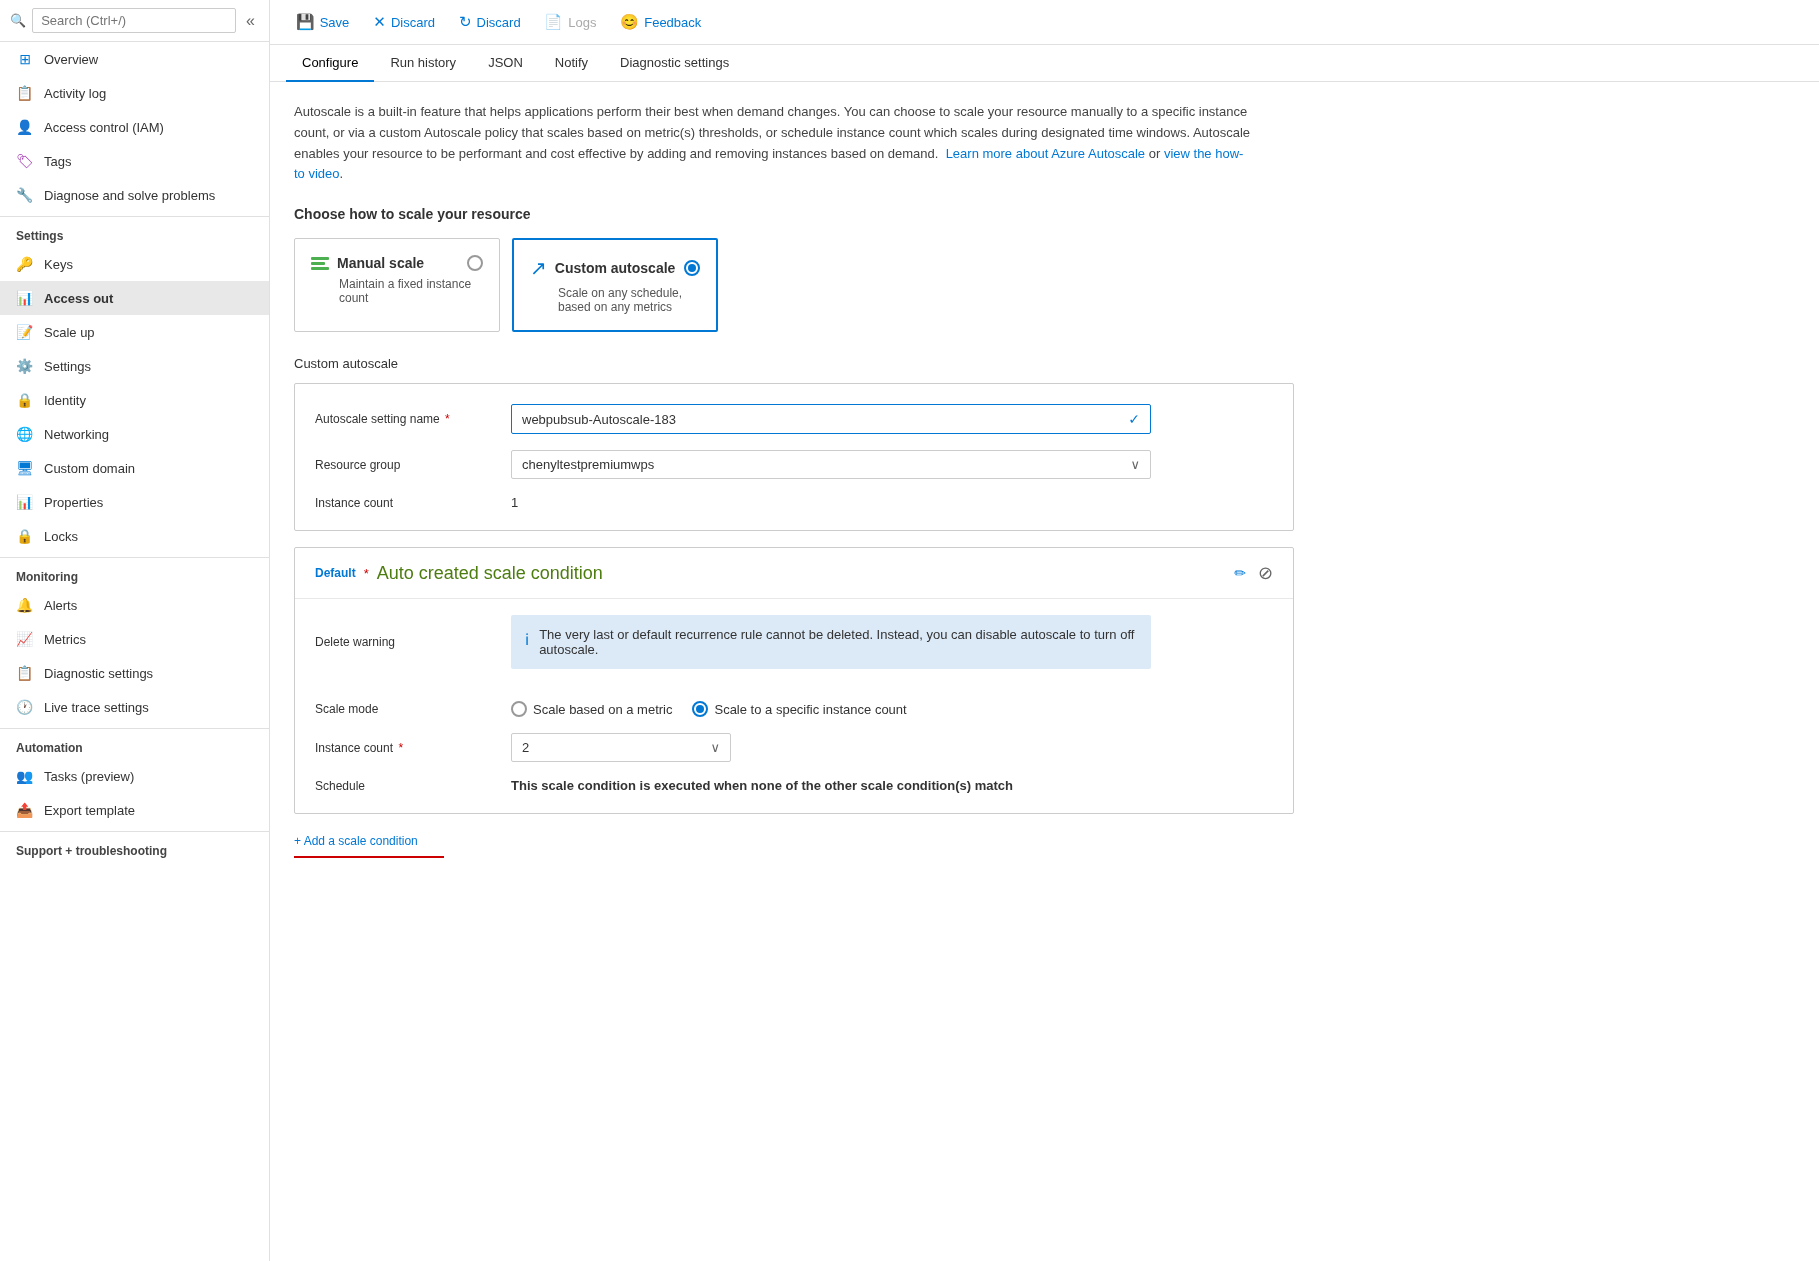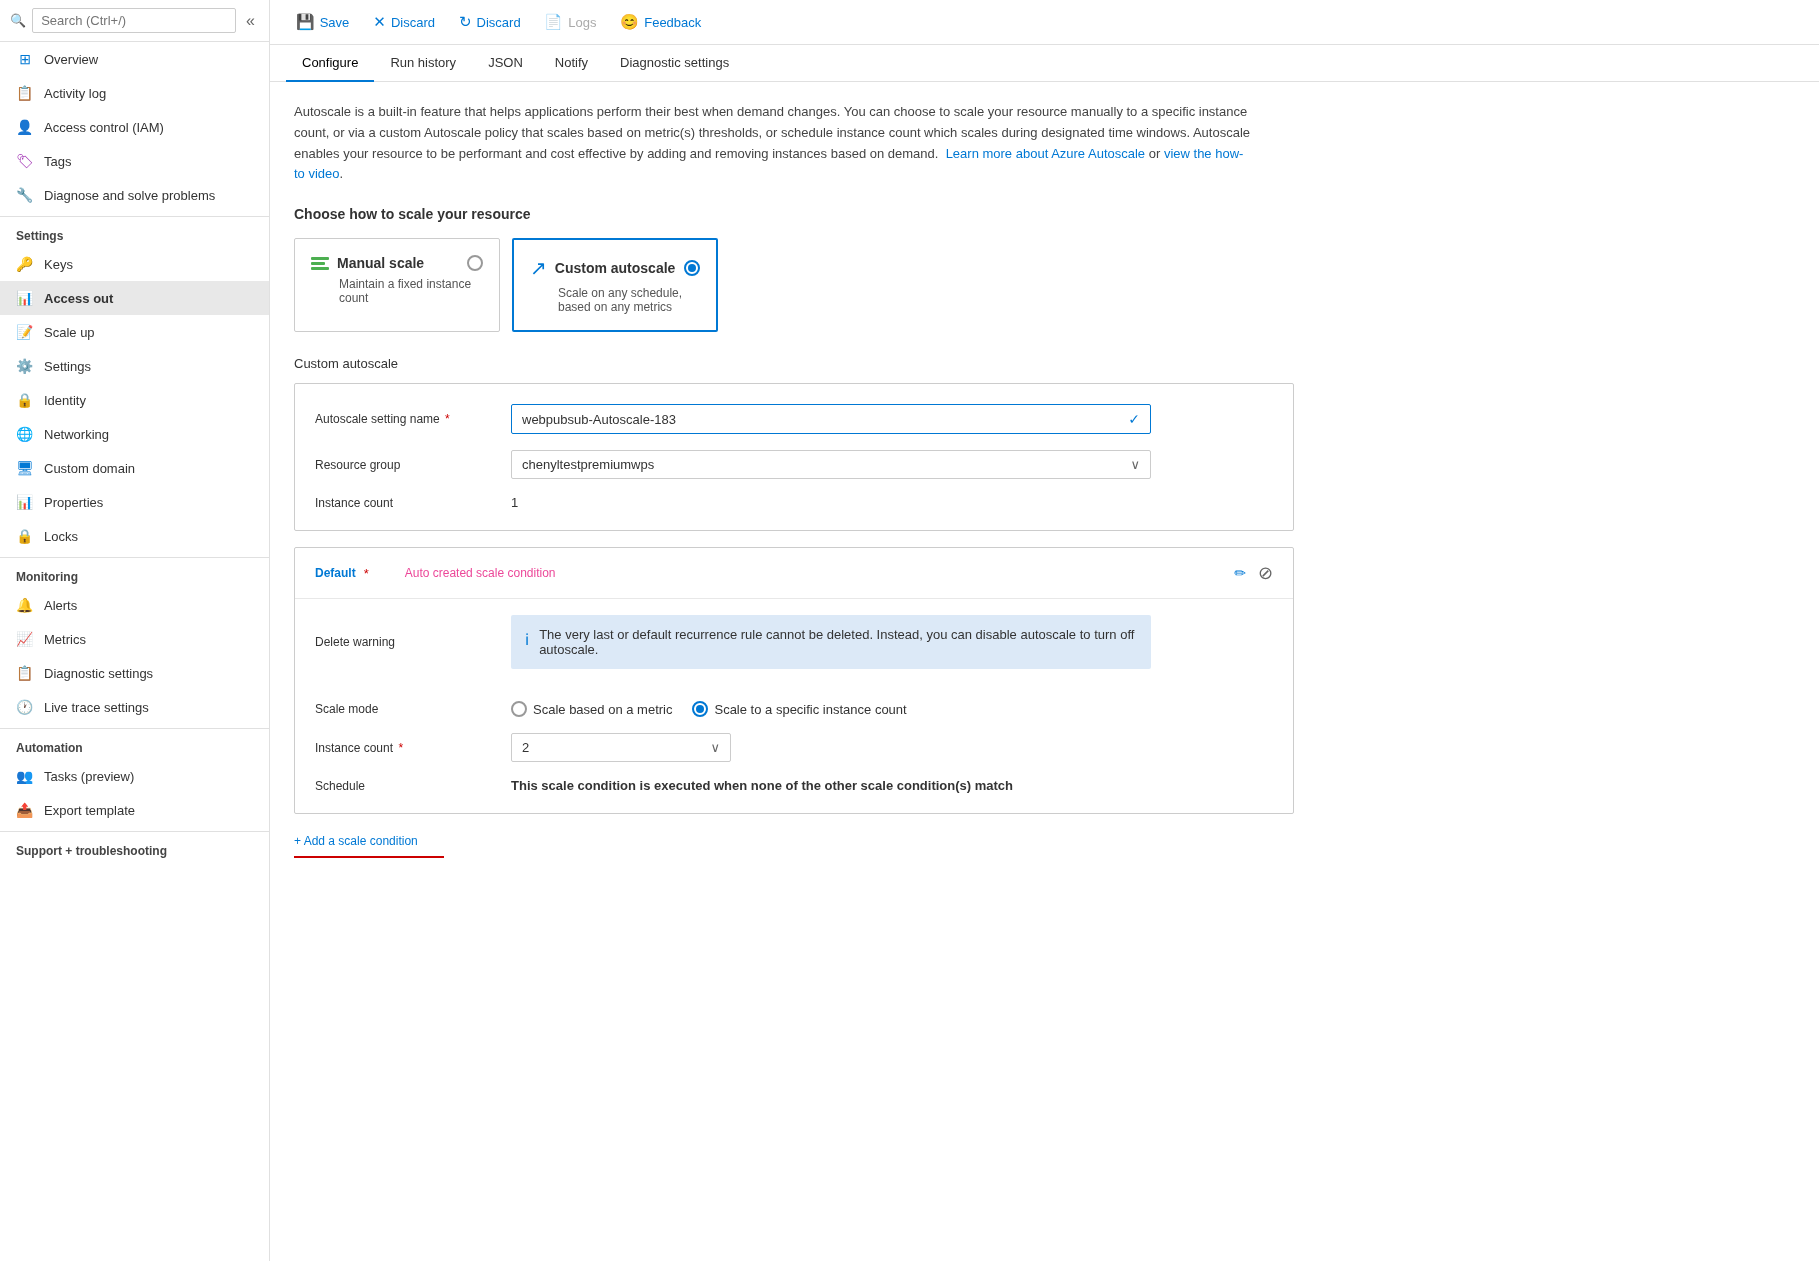--- a/index.html
+++ b/index.html
@@ -279,24 +279,23 @@
       border-bottom: 1px solid #e8e8e8;
       gap: 8px;
     }
     .condition-default-label {
       color: #0078d4;
       font-weight: 700;
       font-size: 12px;
     }
     .condition-required { color: #c00; }
     .condition-title {
-      font-size: 12px;
-      color: #ec4899;
+      font-size: 18px;
+      color: #4d7c0f;
       flex: 1;
-      margin-left: 28px;
     }
     .edit-icon-btn {
       background: none;
       border: none;
       cursor: pointer;
       color: #0078d4;
       font-size: 14px;
       padding: 2px 4px;
     }
     .delete-icon-btn {

